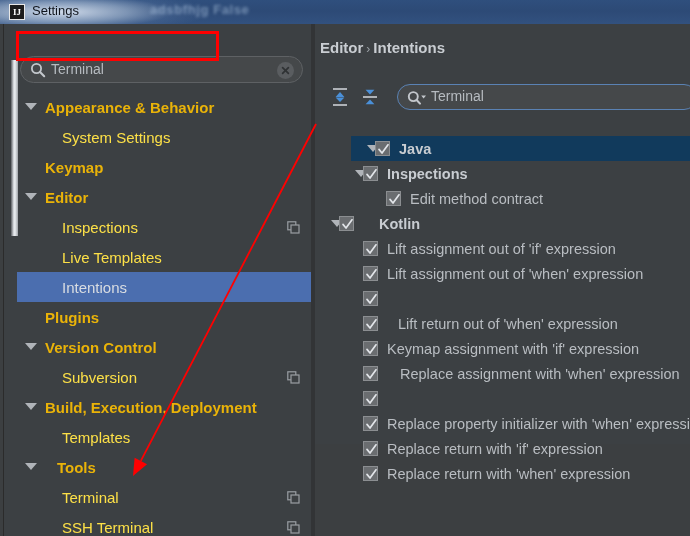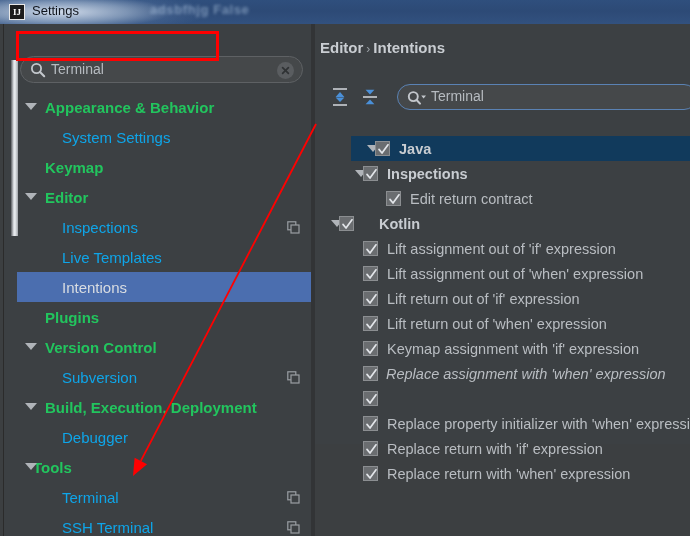--- a/index.html
+++ b/index.html
@@ -122,23 +122,23 @@
   .trow.selected { background: #4b6eaf; }
   .trow .caret {
     position: absolute; left: 8px; top: 11px;
     width: 0; height: 0;
     border-left: 6px solid transparent;
     border-right: 6px solid transparent;
     border-top: 7px solid #b0b4b9;
   }
   .trow .lbl {
     font-size: 15px;
-    color: #0ea5e9;
-  }
-  .trow.grp .lbl { font-weight: bold; color: #22c55e; }
+    color: #fde047;
+  }
+  .trow.grp .lbl { font-weight: bold; color: #eab308; }
   .trow.selected .lbl { color: #d8dce1; }
   .trow .copy-ic {
     position: absolute; right: 12px; top: 8px;
     width: 13px; height: 13px;
   }
 
   
   .divider {
     position: absolute; left: 311px; top: 0;
     width: 4px; height: 512px;
@@ -315,25 +315,25 @@
             <span class="copy-ic"><svg width="13" height="13" viewBox="0 0 13 13">
                 <rect x="0.8" y="0.8" width="8" height="8" fill="none" stroke="#9a9ea3" stroke-width="1.2"></rect>
                 <rect x="4" y="4" width="8" height="8" fill="#3c4043" stroke="#9a9ea3" stroke-width="1.2"></rect>
               </svg></span>
           </div>
           <div class="trow grp">
             <span class="caret"></span>
             <span class="lbl" style="margin-left: 28px; text-align: center;">Build, Execution, Deployment</span>
           </div>
           <div class="trow chd">
-            <span class="lbl" style="margin-left: 45px;">Debugger</span>
+            <span class="lbl" style="margin-left: 45px;">Templates</span>
           </div>
           <div class="trow grp">
             <span class="caret"></span>
-            <span class="lbl" style="margin-left: 16px;">Tools</span>
+            <span class="lbl" style="margin-left: 40px;">Tools</span>
           </div>
           <div class="trow chd">
             <span class="lbl" style="margin-left: 45px;">Terminal</span>
             <span class="copy-ic"><svg width="13" height="13" viewBox="0 0 13 13">
                 <rect x="0.8" y="0.8" width="8" height="8" fill="none" stroke="#9a9ea3" stroke-width="1.2"></rect>
                 <rect x="4" y="4" width="8" height="8" fill="#3c4043" stroke="#9a9ea3" stroke-width="1.2"></rect>
               </svg></span>
           </div>
           <div class="trow chd">
             <span class="lbl" style="margin-left: 45px;">SSH Terminal</span>
@@ -400,21 +400,21 @@
               </svg>
             </span>
             <span class="rlbl" style="left: 72px;">Inspections</span>
           </div>
           <div class="rrow">
             <span class="cbx" style="left: 71px;">
               <svg width="13" height="13" viewBox="0 0 13 13">
                 <polyline points="2,6.4 5,10 11,1.8" fill="none" stroke="#e2e5e9" stroke-width="1.7" stroke-linecap="round" stroke-linejoin="round"></polyline>
               </svg>
             </span>
-            <span class="rlbl" style="left: 95px;">Edit return contract</span>
+            <span class="rlbl" style="left: 95px;">Edit method contract</span>
           </div>
           <div class="rrow bold">
             <span class="rcaret" style="left: 16px;"></span>
             <span class="cbx" style="left: 24px;">
               <svg width="13" height="13" viewBox="0 0 13 13">
                 <polyline points="2,6.4 5,10 11,1.8" fill="none" stroke="#e2e5e9" stroke-width="1.7" stroke-linecap="round" stroke-linejoin="round"></polyline>
               </svg>
             </span>
             <span class="rlbl" style="left: 64px;">Kotlin</span>
           </div>
@@ -433,45 +433,44 @@
               </svg>
             </span>
             <span class="rlbl" style="left: 72px;">Lift assignment out of 'when' expression</span>
           </div>
           <div class="rrow">
             <span class="cbx" style="left: 48px;">
               <svg width="13" height="13" viewBox="0 0 13 13">
                 <polyline points="2,6.4 5,10 11,1.8" fill="none" stroke="#e2e5e9" stroke-width="1.7" stroke-linecap="round" stroke-linejoin="round"></polyline>
               </svg>
             </span>
-            <span class="rlbl" style="left: 72px;">Lift return out of 'if' expression</span>
-          </div>
-          <div class="rrow">
-            <span class="cbx" style="left: 48px;">
-              <svg width="13" height="13" viewBox="0 0 13 13">
-                <polyline points="2,6.4 5,10 11,1.8" fill="none" stroke="#e2e5e9" stroke-width="1.7" stroke-linecap="round" stroke-linejoin="round"></polyline>
-              </svg>
-            </span>
-            <span class="rlbl" style="left: 72px;">Lift return out of 'when' expression</span>
+          </div>
+          <div class="rrow">
+            <span class="cbx" style="left: 48px;">
+              <svg width="13" height="13" viewBox="0 0 13 13">
+                <polyline points="2,6.4 5,10 11,1.8" fill="none" stroke="#e2e5e9" stroke-width="1.7" stroke-linecap="round" stroke-linejoin="round"></polyline>
+              </svg>
+            </span>
+            <span class="rlbl" style="left: 83px;">Lift return out of 'when' expression</span>
           </div>
           <div class="rrow">
             <span class="cbx" style="left: 48px;">
               <svg width="13" height="13" viewBox="0 0 13 13">
                 <polyline points="2,6.4 5,10 11,1.8" fill="none" stroke="#e2e5e9" stroke-width="1.7" stroke-linecap="round" stroke-linejoin="round"></polyline>
               </svg>
             </span>
             <span class="rlbl" style="left: 72px;">Keymap assignment with 'if' expression</span>
           </div>
           <div class="rrow">
             <span class="cbx" style="left: 48px;">
               <svg width="13" height="13" viewBox="0 0 13 13">
                 <polyline points="2,6.4 5,10 11,1.8" fill="none" stroke="#e2e5e9" stroke-width="1.7" stroke-linecap="round" stroke-linejoin="round"></polyline>
               </svg>
             </span>
-            <span class="rlbl" style="left: 71px; font-style: italic;">Replace assignment with 'when' expression</span>
+            <span class="rlbl" style="left: 85px;">Replace assignment with 'when' expression</span>
           </div>
           <div class="rrow">
             <span class="cbx" style="left: 48px;">
               <svg width="13" height="13" viewBox="0 0 13 13">
                 <polyline points="2,6.4 5,10 11,1.8" fill="none" stroke="#e2e5e9" stroke-width="1.7" stroke-linecap="round" stroke-linejoin="round"></polyline>
               </svg>
             </span>
           </div>
           <div class="rrow">
             <span class="cbx" style="left: 48px;">

